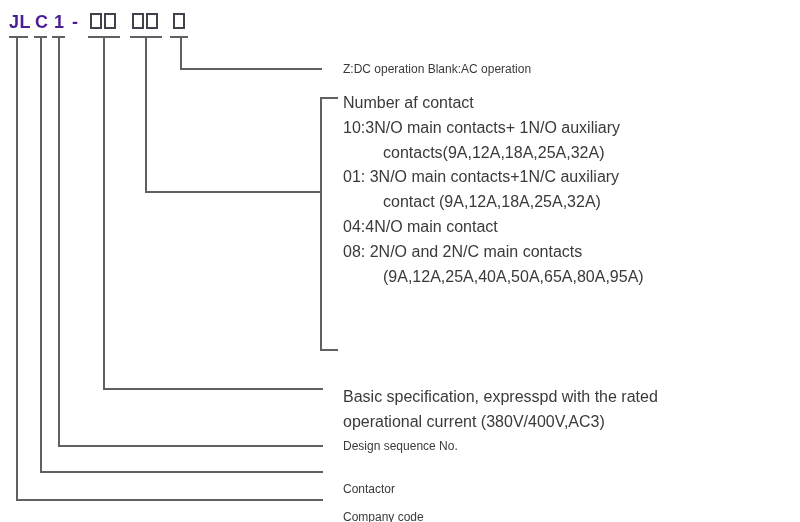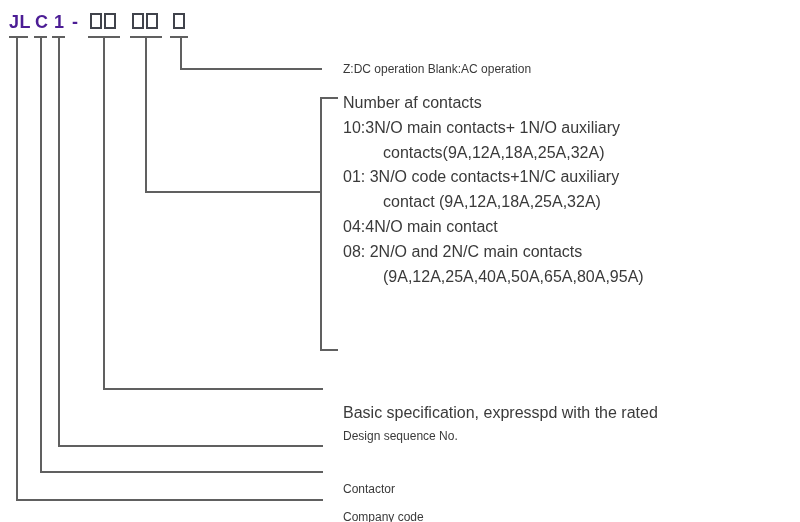--- a/index.html
+++ b/index.html
@@ -79,31 +79,32 @@
   <div class="hline" style="left:145px;top:191px;width:177px"></div>
   <div class="hline" style="left:320px;top:349px;width:18px"></div>
   <div class="hline" style="left:103px;top:388px;width:220px"></div>
   <div class="hline" style="left:58px; top:445px;width:265px"></div>
   <div class="hline" style="left:40px; top:471px;width:283px"></div>
   <div class="hline" style="left:16px; top:499px;width:307px"></div>
 
   <div class="lbl" style="left:343px;top:60px">Z:DC operation Blank:AC operation</div>
 
   <div class="block" style="top:91px">
-    <div class="bline">Number af contacts</div>
+    <div class="bline">Number af contact</div>
     <div class="bline">10:3N/O main contacts+ 1N/O auxiliary</div>
     <div class="bline indent">contacts(9A,12A,18A,25A,32A)</div>
-    <div class="bline">01: 3N/O code contacts+1N/C auxiliary</div>
+    <div class="bline">01: 3N/O main contacts+1N/C auxiliary</div>
     <div class="bline indent">contact (9A,12A,18A,25A,32A)</div>
     <div class="bline">04:4N/O main contact</div>
     <div class="bline">08: 2N/O and 2N/C main contacts</div>
     <div class="bline indent">(9A,12A,25A,40A,50A,65A,80A,95A)</div>
   </div>
 
-  <div class="block basic" style="top:401px">
+  <div class="block basic" style="top:385px">
     <div class="bline">Basic specification, expresspd with the rated</div>
+    <div class="bline">operational current (380V/400V,AC3)</div>
   </div>
 
-  <div class="lbl" style="left:343px;top:427px">Design sequence No.</div>
+  <div class="lbl" style="left:343px;top:437px">Design sequence No.</div>
   <div class="lbl" style="left:343px;top:480px">Contactor</div>
   <div class="lbl" style="left:343px;top:508px">Company code</div>
 
 </div>
 
 </body></html>

